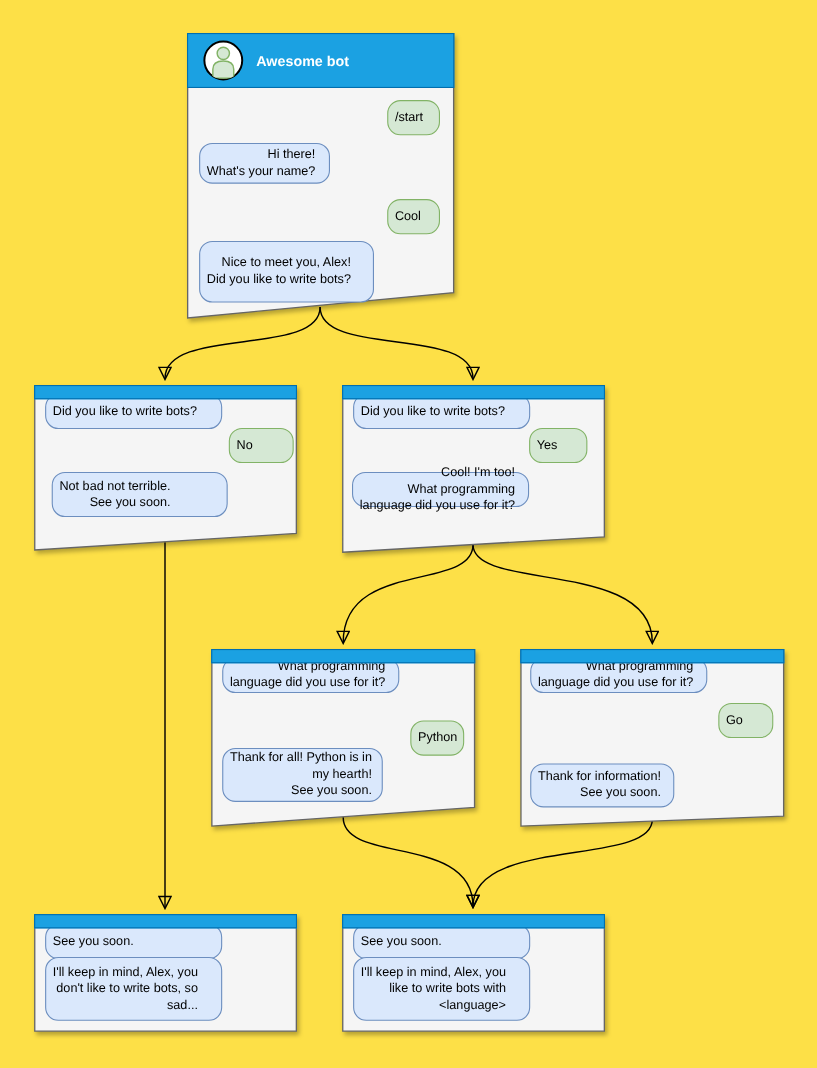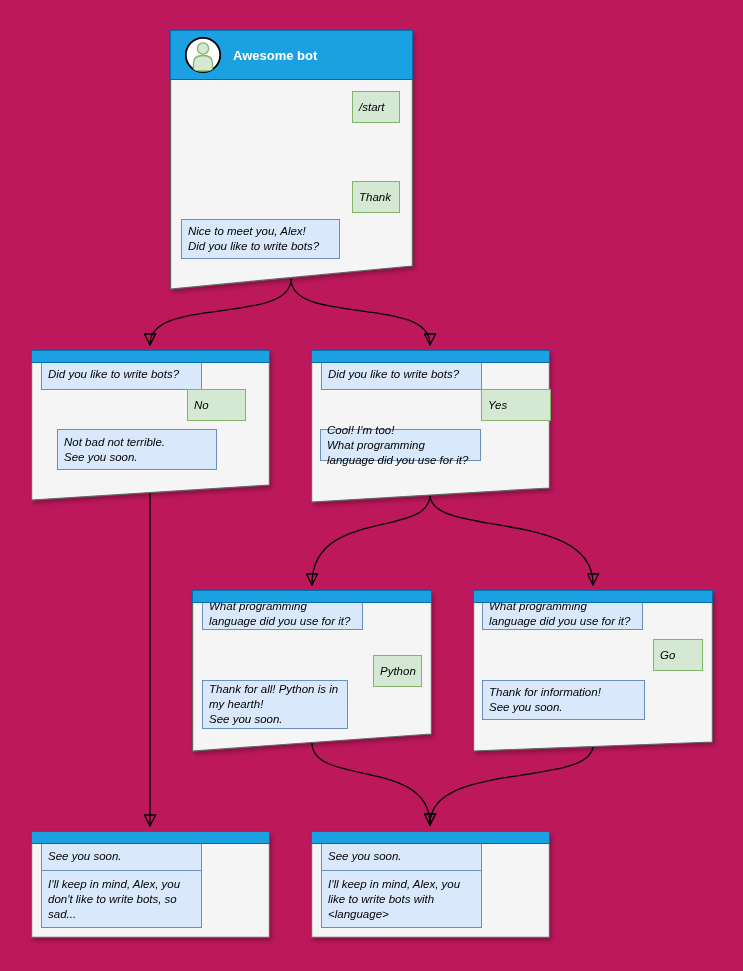--- a/index.html
+++ b/index.html
@@ -1,33 +1,33 @@
 <!DOCTYPE html>
 <html style="--header: #1BA1E2; --header-border: #006EAF; --window-fill: #F5F5F5; --window-border: #666666; --bot-bubble: #DAE8FC; --bot-border: #6C8EBF; --user-bubble: #D5E8D4; --user-border: #82B366;"><head>
 <meta charset="utf-8">
 <style>
   html,body{margin:0;padding:0;background:#fff;}
-  .canvas{position:relative;width:743px;height:971px;background:#be185d;overflow:hidden;
-          font-family:"Liberation Sans",sans-serif;color:#000;}
+  .canvas{position:relative;width:743px;height:971px;background:#fde047;overflow:hidden;
+          font-family:"Liberation Sans",sans-serif;color:#000;text-align:right;}
   .arrows{position:absolute;left:0;top:0;z-index:1;}
   .arrows path{fill:none;stroke:#000;stroke-width:1.3px;}
   .win{position:absolute;z-index:2;}
   .win > svg.bg{position:absolute;left:0;top:0;overflow:visible;
                 filter:drop-shadow(2px 3px 2px rgba(0,0,0,0.28));}
   .win > svg.bg polygon{fill:var(--window-fill);stroke:var(--window-border);stroke-width:1.2;}
   .titlebar{position:absolute;left:0;top:0;width:100%;height:50px;box-sizing:border-box;
             background:var(--header);border:1px solid var(--header-border);
             display:flex;align-items:center;z-index:4;}
   .avatar{display:inline-flex;margin-left:13px;}
   .title{margin-left:11px;color:#ffffff;font-weight:bold;font-size:13px;}
   .strip{position:absolute;left:0;top:0;width:100%;height:13px;box-sizing:border-box;
          background:var(--header);border:1px solid var(--header-border);z-index:4;}
   .bubble{position:absolute;display:flex;align-items:center;box-sizing:border-box;
-          white-space:pre;font-size:11.5px;line-height:15px;border-radius:0;
-          padding:15px 6px;z-index:3;font-style:italic;}
+          white-space:pre;font-size:11.5px;line-height:15px;border-radius:12px;
+          padding:15px 6px;z-index:3;}
   .bubble.bot{background:var(--bot-bubble);border:1px solid var(--bot-border);}
   .bubble.user{background:var(--user-bubble);border:1px solid var(--user-border);}
 </style>
 </head>
 <body>
 
 <div class="canvas">
 
   <svg class="arrows" width="743" height="971">
     <defs>
@@ -59,43 +59,45 @@
           <circle cx="19" cy="19" r="17.2" fill="#ffffff" stroke="#000000" stroke-width="1.8"></circle>
           <g clip-path="url(#avclip)" fill="#D5E8D4" stroke="#82B366" stroke-width="1.3">
             <circle cx="19" cy="12.5" r="5.6"></circle>
             <path d="M9.5 35 L9.5 27 Q9.5 19.5 19 19.5 Q28.5 19.5 28.5 27 L28.5 35 Z"></path>
           </g>
         </svg>
       </span>
       <span class="title">Awesome bot</span>
     </div>
     <div class="bubble user" style="left:182px;top:61px;width:48px;height:28px">/start</div>
-    <div class="bubble user" style="left:182px;top:151px;width:48px;height:28px">Thank</div>
-    <div class="bubble bot" style="left:11px;top:189px;width:159px;height:40px">Nice to meet you, Alex!
+    <div class="bubble bot" style="left:11px;top:100px;width:119px;height:37px">Hi there!
+What's your name?</div>
+    <div class="bubble user" style="left:182px;top:151px;width:48px;height:28px">Cool</div>
+    <div class="bubble bot" style="left:11px;top:189px;width:159px;height:56px">Nice to meet you, Alex!
 Did you like to write bots?</div>
   </div>
 
   <div class="win" style="left:31px;top:350px;width:239px;height:151px">
     <svg class="bg" width="239" height="151">
       <polygon points="0.6,0.6 238.4,0.6 238.4,135 0.6,150"></polygon>
     </svg>
     <div class="strip"></div>
     <div class="bubble bot" style="left:10px;top:8px;width:161px;height:25px">Did you like to write bots?</div>
-    <div class="bubble user" style="left:156px;top:39px;width:59px;height:31px">No</div>
-    <div class="bubble bot" style="left:26px;top:79px;width:160px;height:41px">Not bad not terrible.
+    <div class="bubble user" style="left:177px;top:39px;width:59px;height:31px">No</div>
+    <div class="bubble bot" style="left:16px;top:79px;width:160px;height:41px">Not bad not terrible.
 See you soon.</div>
   </div>
 
   <div class="win" style="left:311px;top:350px;width:239px;height:153px">
     <svg class="bg" width="239" height="153">
       <polygon points="0.6,0.6 238.4,0.6 238.4,138 0.6,152"></polygon>
     </svg>
     <div class="strip"></div>
     <div class="bubble bot" style="left:10px;top:8px;width:161px;height:25px">Did you like to write bots?</div>
-    <div class="bubble user" style="left:170px;top:39px;width:70px;height:31px">Yes</div>
+    <div class="bubble user" style="left:170px;top:39px;width:53px;height:31px">Yes</div>
     <div class="bubble bot" style="left:9px;top:79px;width:161px;height:27px">Cool! I'm too!
 What programming
 language did you use for it?</div>
   </div>
 
   <div class="win" style="left:192px;top:590px;width:240px;height:162px">
     <svg class="bg" width="240" height="162">
       <polygon points="0.6,0.6 239.4,0.6 239.4,144 0.6,161"></polygon>
     </svg>
     <div class="strip"></div>
@@ -108,21 +110,21 @@
   </div>
 
   <div class="win" style="left:473px;top:590px;width:240px;height:162px">
     <svg class="bg" width="240" height="162">
       <polygon points="0.6,0.6 239.4,0.6 239.4,152 0.6,161"></polygon>
     </svg>
     <div class="strip"></div>
     <div class="bubble bot" style="left:9px;top:8px;width:161px;height:32px">What programming
 language did you use for it?</div>
     <div class="bubble user" style="left:180px;top:49px;width:50px;height:20px">Go</div>
-    <div class="bubble bot" style="left:9px;top:90px;width:163px;height:40px">Thank for information!
+    <div class="bubble bot" style="left:9px;top:104px;width:131px;height:40px">Thank for information!
 See you soon.</div>
   </div>
 
   <div class="win" style="left:31px;top:831px;width:239px;height:107px">
     <svg class="bg" width="239" height="107">
       <polygon points="0.6,0.6 238.4,0.6 238.4,106.4 0.6,106.4"></polygon>
     </svg>
     <div class="strip"></div>
     <div class="bubble bot" style="left:10px;top:9px;width:161px;height:21px">See you soon.</div>
     <div class="bubble bot" style="left:10px;top:39px;width:161px;height:58px">I'll keep in mind, Alex, you

